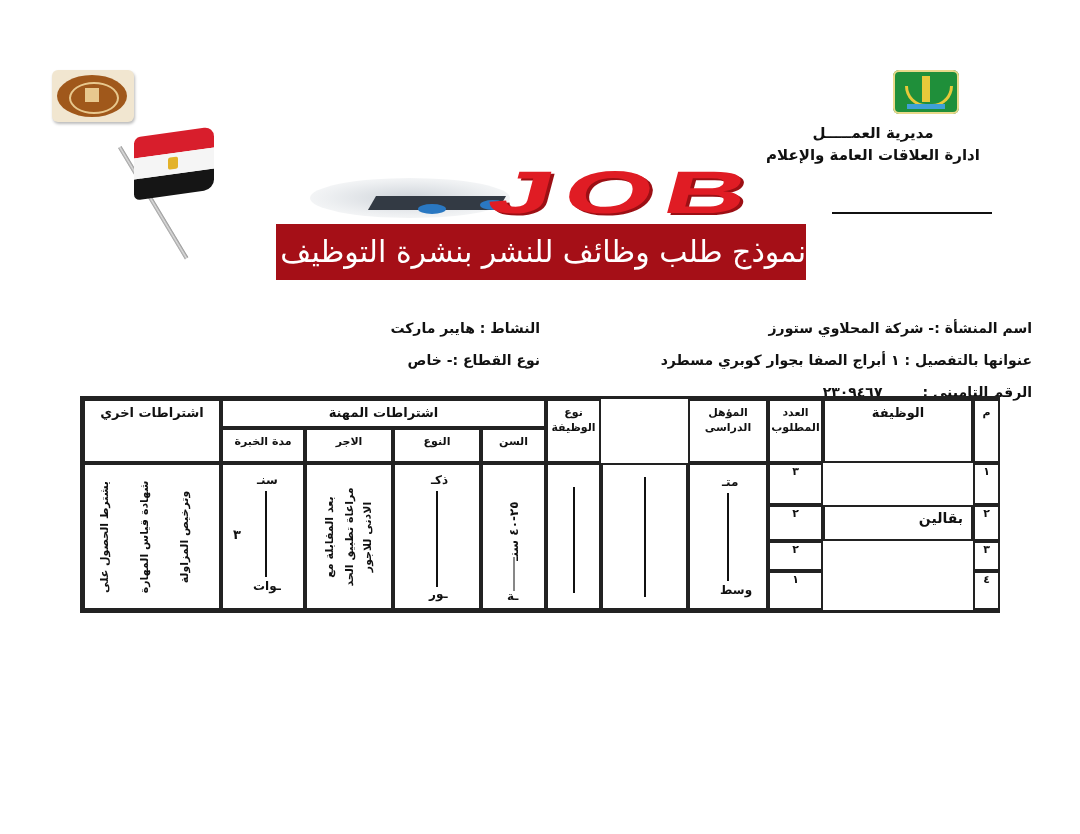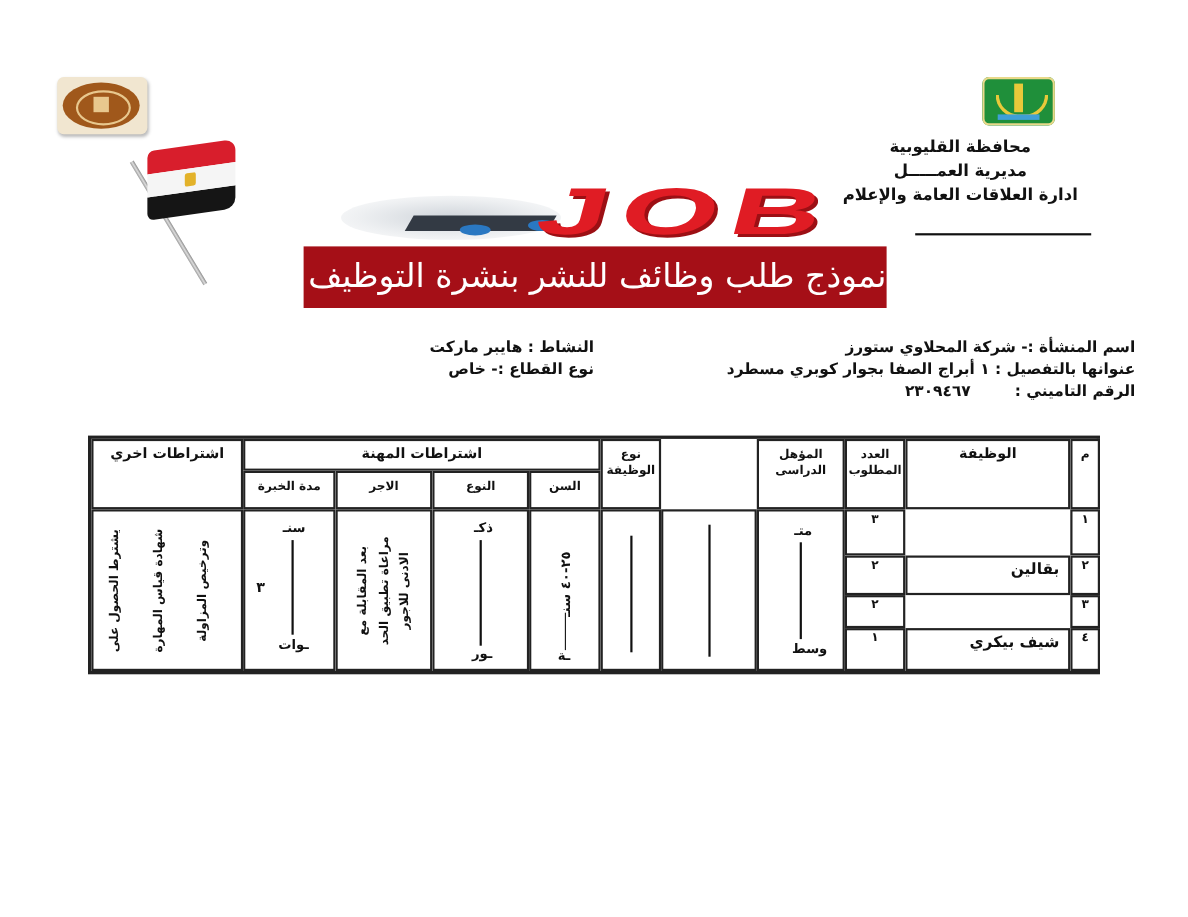--- a/index.html
+++ b/index.html
@@ -28,42 +28,41 @@
   
   .job-shadow{left:310px;top:178px;width:200px;height:40px;border-radius:50%;background:radial-gradient(ellipse at center,#cfd4da 0%,#eef0f2 60%,#fff 100%);}
   .job-plate{left:372px;top:196px;width:130px;height:14px;background:#333a44;transform:skewX(-30deg);}
   .job-btn1{left:418px;top:204px;width:28px;height:10px;border-radius:50%;background:#2a78c2;}
   .job-btn2{left:480px;top:200px;width:26px;height:10px;border-radius:50%;background:#2a78c2;}
   .job-text{left:498px;top:163px;font-family:"Liberation Sans",sans-serif;font-weight:900;font-size:60px;letter-spacing:6px;color:#e01c24;transform:scaleX(1.9) skewX(-8deg);transform-origin:left top;line-height:60px;text-shadow:2px 2px 0 #9c0f14;}
   .title-bar{left:276px;top:224px;width:530px;height:56px;background:#a50f17;color:#fff;font-size:30px;line-height:56px;text-align:center;white-space:nowrap;overflow:hidden;}
   
   .info-right{right:48px;top:306px;font-weight:bold;font-size:14px;line-height:20px;text-align:right;}
   .info-left{left:350px;top:306px;width:190px;font-weight:bold;font-size:14px;line-height:20px;text-align:right;}
-  .info-right div,.info-left div{white-space:nowrap;}
+  .info-right div,.info-left div{white-space:nowrap;margin-top:12px;}
   .gap{display:inline-block;width:40px;}
   .phone{letter-spacing:2px;}
   
   .tbl{position:absolute;left:80px;top:396px;width:920px;height:217px;border:3px solid #222;box-sizing:border-box;}
   .cell{position:absolute;box-sizing:border-box;border:2px solid #222;outline:1px solid #fff;outline-offset:-4px;font-weight:bold;font-size:11px;text-align:center;overflow:hidden;background:#fff;}
   .cell.h{padding-top:4px;line-height:15px;}
   .cell.big{font-size:13px;}
   .vtext{position:absolute;left:50%;top:50%;white-space:nowrap;transform:translate(-50%,-50%) rotate(-90deg);font-size:12px;font-weight:bold;}
   .vline{position:absolute;left:50%;width:2px;background:#111;transform:translateX(-50%);}
   .job-name{text-align:right;padding-right:8px;font-size:14px;line-height:22px;}
 </style>
 </head>
 <body>
 
 <div class="abs gov-logo">
   <div class="tower"></div>
     <div class="arc"></div>
     <div class="water"></div>
 </div>
 <div class="abs org-lines rtl">
-  <div>محافظة القليوبية</div>
   <div>مديرية العمـــــل</div>
   <div>ادارة العلاقات العامة والإعلام</div>
 </div>
 <div class="abs org-rule"></div>
 
 <div class="abs seal">
   <div class="oval"></div>
     <div class="inner"></div>
     <div class="eagle"></div>
 </div>
@@ -113,21 +112,20 @@
   <div class="cell n" style="left:685px;top:64px;width:55px;height:42px;">٣</div>
 
   <div class="cell n" style="left:890px;top:106px;width:27px;height:36px;">٢</div>
   <div class="cell job-name rtl" style="left:740px;top:106px;width:150px;height:36px;">بقالين</div>
   <div class="cell n" style="left:685px;top:106px;width:55px;height:36px;">٢</div>
 
   <div class="cell n" style="left:890px;top:142px;width:27px;height:30px;">٣</div>
   <div class="cell n" style="left:685px;top:142px;width:55px;height:30px;">٢</div>
 
   <div class="cell n" style="left:890px;top:172px;width:27px;height:39px;">٤</div>
-  <div class="cell job-name rtl" style="left:740px;top:172px;width:150px;height:39px;">شيف بيكري</div>
   <div class="cell n" style="left:685px;top:172px;width:55px;height:39px;">١</div>
 
   <div class="cell" style="left:605px;top:64px;width:80px;height:147px;">
     <span class="abs" style="left:32px;top:10px;font-size:12px;">متـ</span>
     <div class="vline" style="top:28px;height:88px;"></div>
     <span class="abs" style="left:30px;top:118px;font-size:12px;">وسط</span>
   </div>
   <div class="cell" style="left:518px;top:64px;width:87px;height:147px;">
     <div class="vline" style="top:12px;height:120px;"></div>
   </div>

